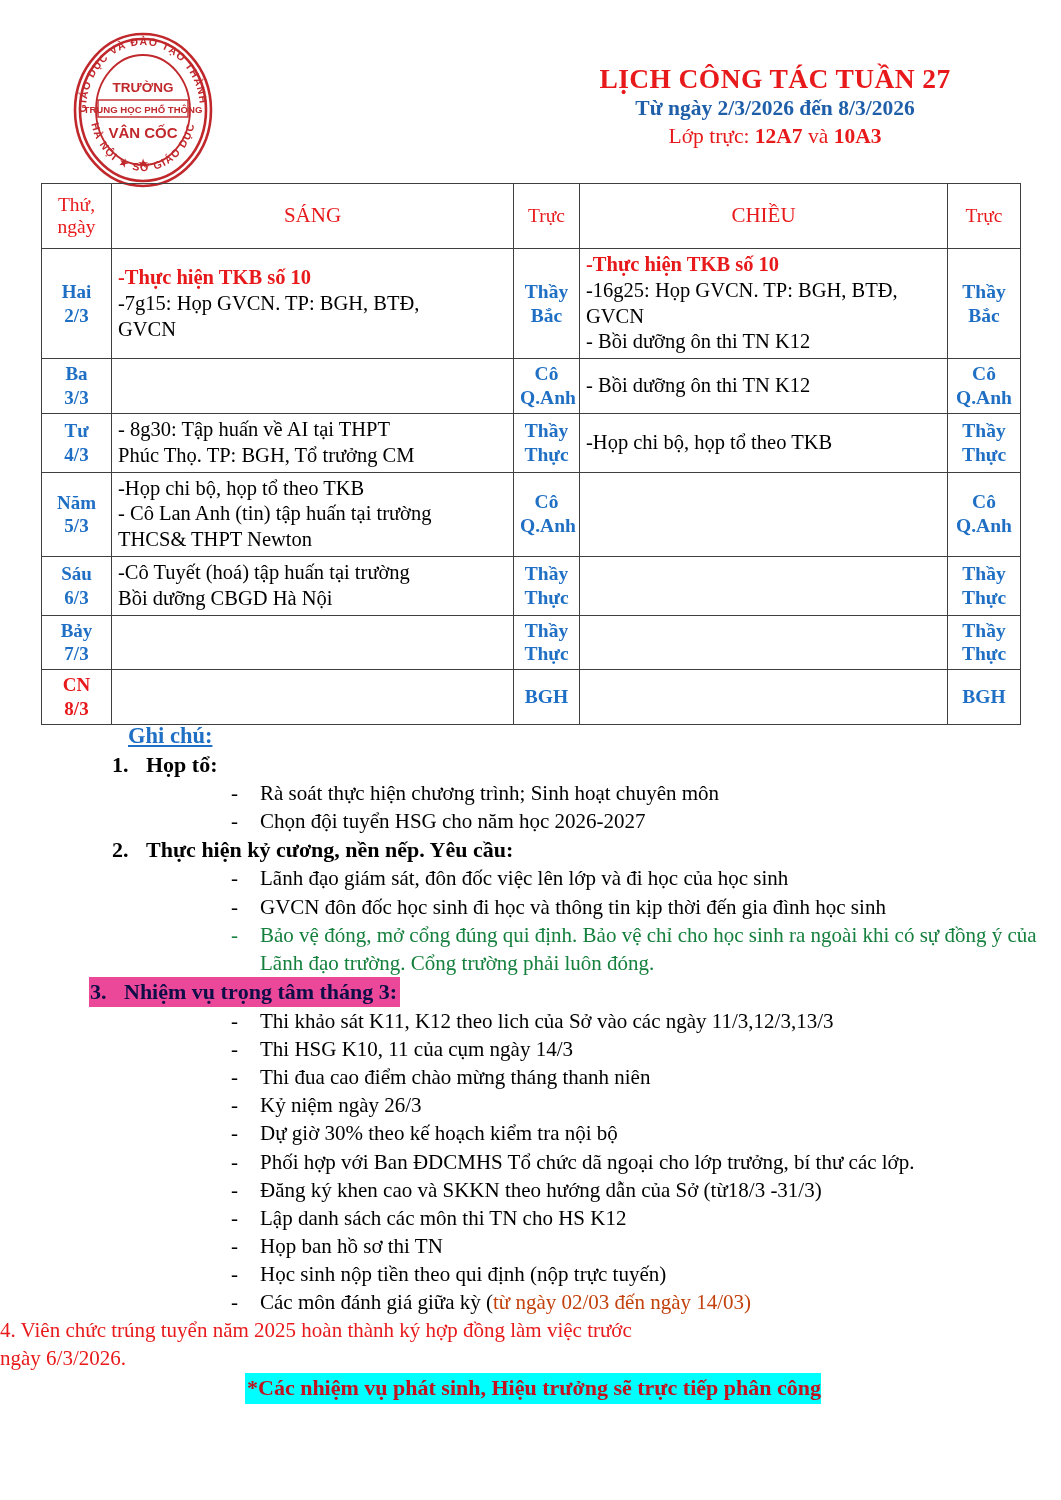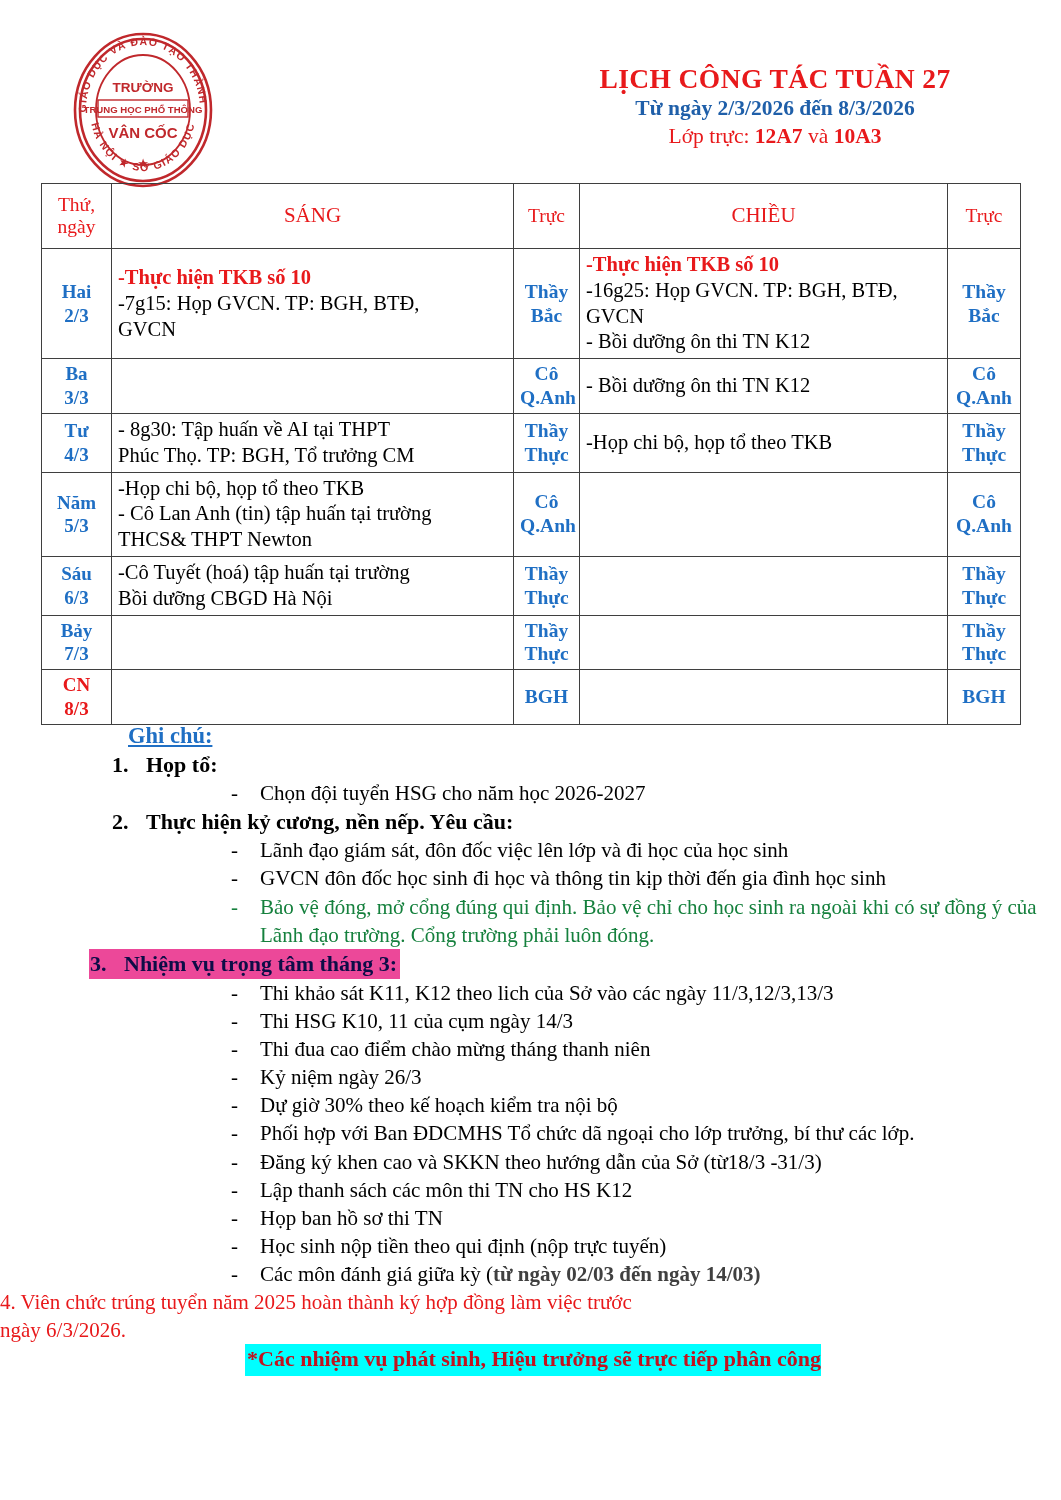--- a/index.html
+++ b/index.html
@@ -209,21 +209,21 @@
     font-size: 21px;
     line-height: 1.34;
   }
   ul.dash > li::before {
     content: "-";
     position: absolute;
     left: 3px;
     top: 0;
   }
   ul.dash > li.red { color: #15803d; }
-  .sub-blue { color: #404040; font-weight: bold; }
+  .sub-blue { color: #c2410c; }
   .red-line {
     color: #e8191b;
     font-size: 21px;
     line-height: 1.34;
   }
   .hl-cyan {
     background: #00ffff;
     color: #c1121f;
     font-weight: bold;
     font-size: 22px;
@@ -417,20 +417,21 @@
   <div class="notes">
 
     <div>
       <span class="ghichu">Ghi chú:</span>
     </div>
 
     <div class="numitem">
       <span class="num">1.</span><span>Họp tổ:</span>
     </div>
     <ul class="dash" id="list-1">
+        <li>Rà soát thực hiện chương trình; Sinh hoạt chuyên môn</li>
         <li>Chọn đội tuyển HSG cho năm học 2026-2027</li>
       </ul>
 
     <div class="numitem">
       <span class="num">2.</span><span>Thực hiện kỷ cương, nền nếp. Yêu cầu:</span>
     </div>
     <ul class="dash">
       <li id="l2a">Lãnh đạo giám sát, đôn đốc việc lên lớp và đi học của học sinh</li>
       <li id="l2b">GVCN đôn đốc học sinh đi học và thông tin kịp thời đến gia đình học sinh</li>
       <li class="red">
@@ -445,21 +446,21 @@
       </span>
     </div>
     <ul class="dash" id="list-3">
         <li>Thi khảo sát K11, K12 theo lich của Sở vào các ngày 11/3,12/3,13/3</li>
         <li>Thi HSG K10, 11 của cụm ngày 14/3</li>
         <li>Thi đua cao điểm chào mừng tháng thanh niên</li>
         <li>Kỷ niệm ngày 26/3</li>
         <li>Dự giờ 30% theo kế hoạch kiểm tra nội bộ</li>
         <li>Phối hợp với Ban ĐDCMHS Tổ chức dã ngoại cho lớp trưởng, bí thư các lớp.</li>
         <li>Đăng ký khen cao và SKKN theo hướng dẫn của Sở (từ18/3 -31/3)</li>
-        <li>Lập thanh sách các môn thi TN cho HS K12</li>
+        <li>Lập danh sách các môn thi TN cho HS K12</li>
         <li>Họp ban hồ sơ thi TN</li>
         <li>Học sinh nộp tiền theo qui định (nộp trực tuyến)</li>
       </ul>
 
     <ul class="dash">
       <li><span>Các môn đánh giá giữa kỳ (</span><span class="sub-blue">từ ngày 02/03 đến ngày 14/03</span><span class="sub-blue">)</span></li>
     </ul>
 
     <div class="red-line">4. Viên chức trúng tuyển năm 2025 hoàn thành ký hợp đồng làm việc trước</div>
     <div class="red-line">ngày 6/3/2026.</div>

